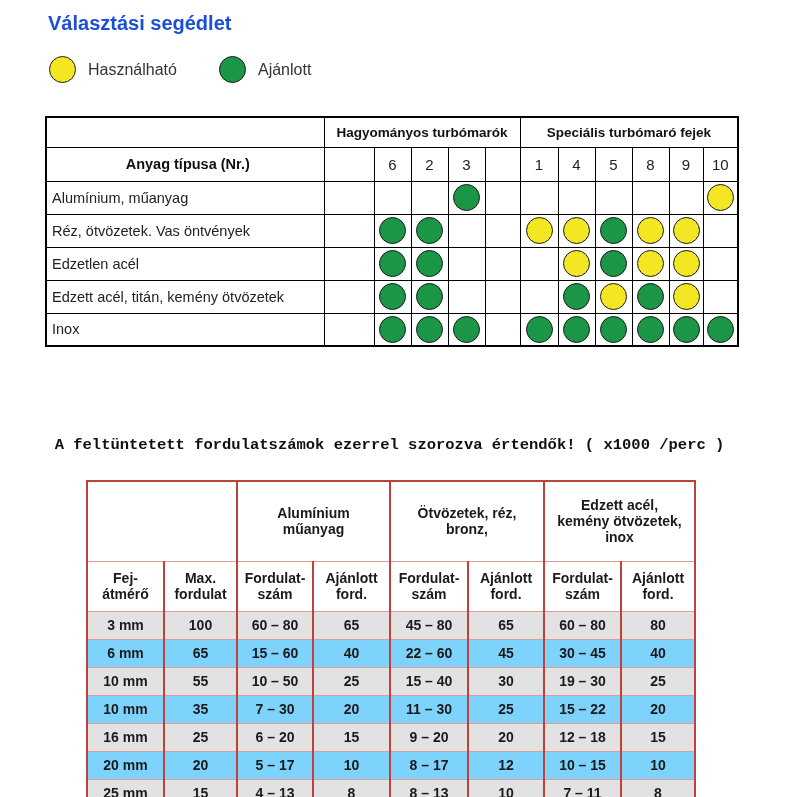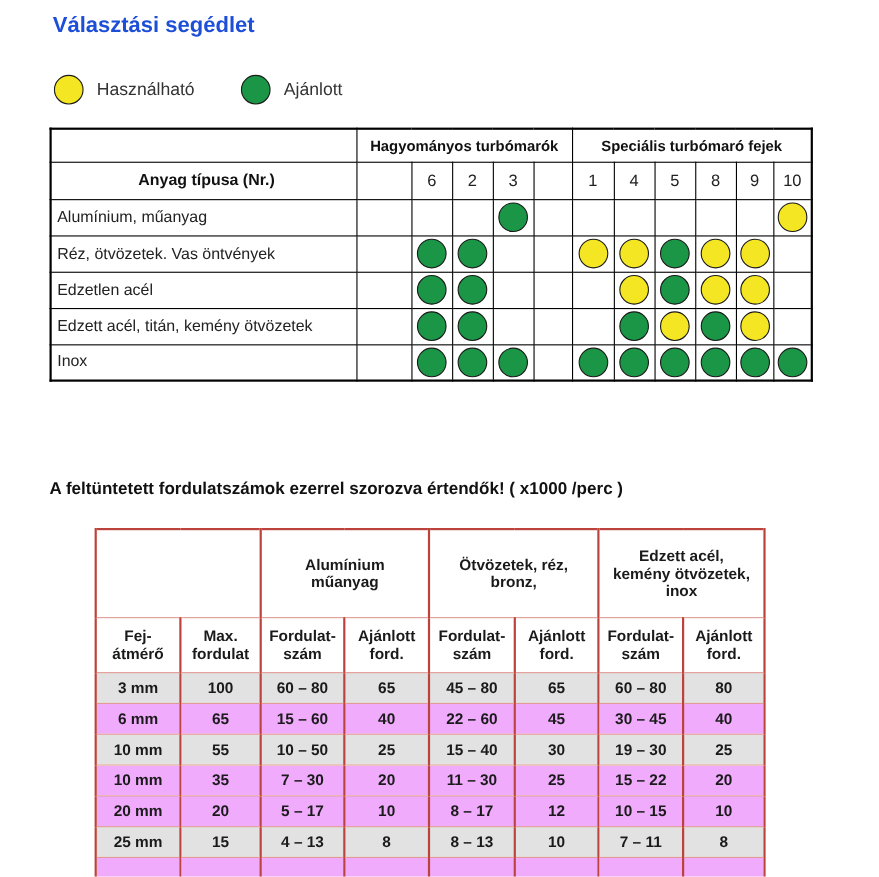--- a/index.html
+++ b/index.html
@@ -4,21 +4,21 @@
 <style>
   * { margin:0; padding:0; box-sizing:border-box; }
   html,body { background:#fff; }
   .page {
     position:relative; width:799px; height:797px; overflow:hidden;
     background:#ffffff; color:#1a1a1a;
     font-family:"Liberation Sans", sans-serif;
   }
   
   .title { position:absolute; left:48px; top:12px; font-size:20px; font-weight:bold; color:#1d4ed8; }
-  .legend { position:absolute; left:49px; top:68px; display:flex; align-items:flex-start; }
+  .legend { position:absolute; left:49px; top:56px; display:flex; align-items:flex-start; }
   .legend-item { display:flex; align-items:center; }
   .legend-item + .legend-item { margin-left:42px; }
   .dot {
     width:27px; height:27px; border-radius:50%;
     border:1.5px solid #1c1c1c;
   }
   .legend-label { margin-left:12px; font-size:16px; color:#333; }
   
   table { border-collapse:collapse; table-layout:fixed;margin-top:16px; }
   .sel-table { position:absolute; left:45px; top:100px; width:692px; border:2px solid #000; }
@@ -32,33 +32,33 @@
   
   .banner {
     position:absolute; left:45px; top:394px; width:689px; height:31px;
     background:#e7e7e7;
     border-top:4px solid #a2261f; border-bottom:4px solid #a2261f;
     box-shadow: inset 0 2px 0 0 #f0bcb8, inset 0 -2px 0 0 #f0bcb8;
     text-align:center; line-height:22px; font-size:15px; font-weight:bold; color:#222;
   }
   .note {
     position:absolute; left:45px; top:436px; width:689px;
-    font-size:15.5px; font-weight:bold; color:#111;
+    text-align:center; font-size:15.5px; font-weight:bold; color:#111;font-family:Liberation Mono, monospace;
   }
   
   .spd-table { position:absolute; left:86px; top:464px; width:608px; border:2px solid #bc433b; }
   .spd-table th, .spd-table td {
     border-left:2px solid #bc433b; border-right:2px solid #bc433b;
     border-top:1px solid #e29a94; border-bottom:1px solid #e29a94;
     text-align:center; vertical-align:middle;
     font-size:14px; font-weight:bold; color:#1a1a1a;
     white-space:pre-line; overflow:hidden;
   }
   .spd-table tr.gray td { background:#e2e2e2; }
-  .spd-table tr.white td { background:#f0abfc; }
+  .spd-table tr.white td { background:#7dd3fc; }
 </style>
 </head>
 <body>
 
 <div class="page">
 
   <div class="title">Választási segédlet</div>
 
   <div class="legend">
     <div class="legend-item">
@@ -318,20 +318,30 @@
         <tr class="white" style="height: 28px;">
           <td>10 mm</td>
           <td>35</td>
           <td>7 – 30</td>
           <td>20</td>
           <td>11 – 30</td>
           <td>25</td>
           <td>15 – 22</td>
           <td>20</td>
         </tr>
+        <tr class="gray" style="height: 28px;">
+          <td>16 mm</td>
+          <td>25</td>
+          <td>6 – 20</td>
+          <td>15</td>
+          <td>9 – 20</td>
+          <td>20</td>
+          <td>12 – 18</td>
+          <td>15</td>
+        </tr>
         <tr class="white" style="height: 28px;">
           <td>20 mm</td>
           <td>20</td>
           <td>5 – 17</td>
           <td>10</td>
           <td>8 – 17</td>
           <td>12</td>
           <td>10 – 15</td>
           <td>10</td>
         </tr>

